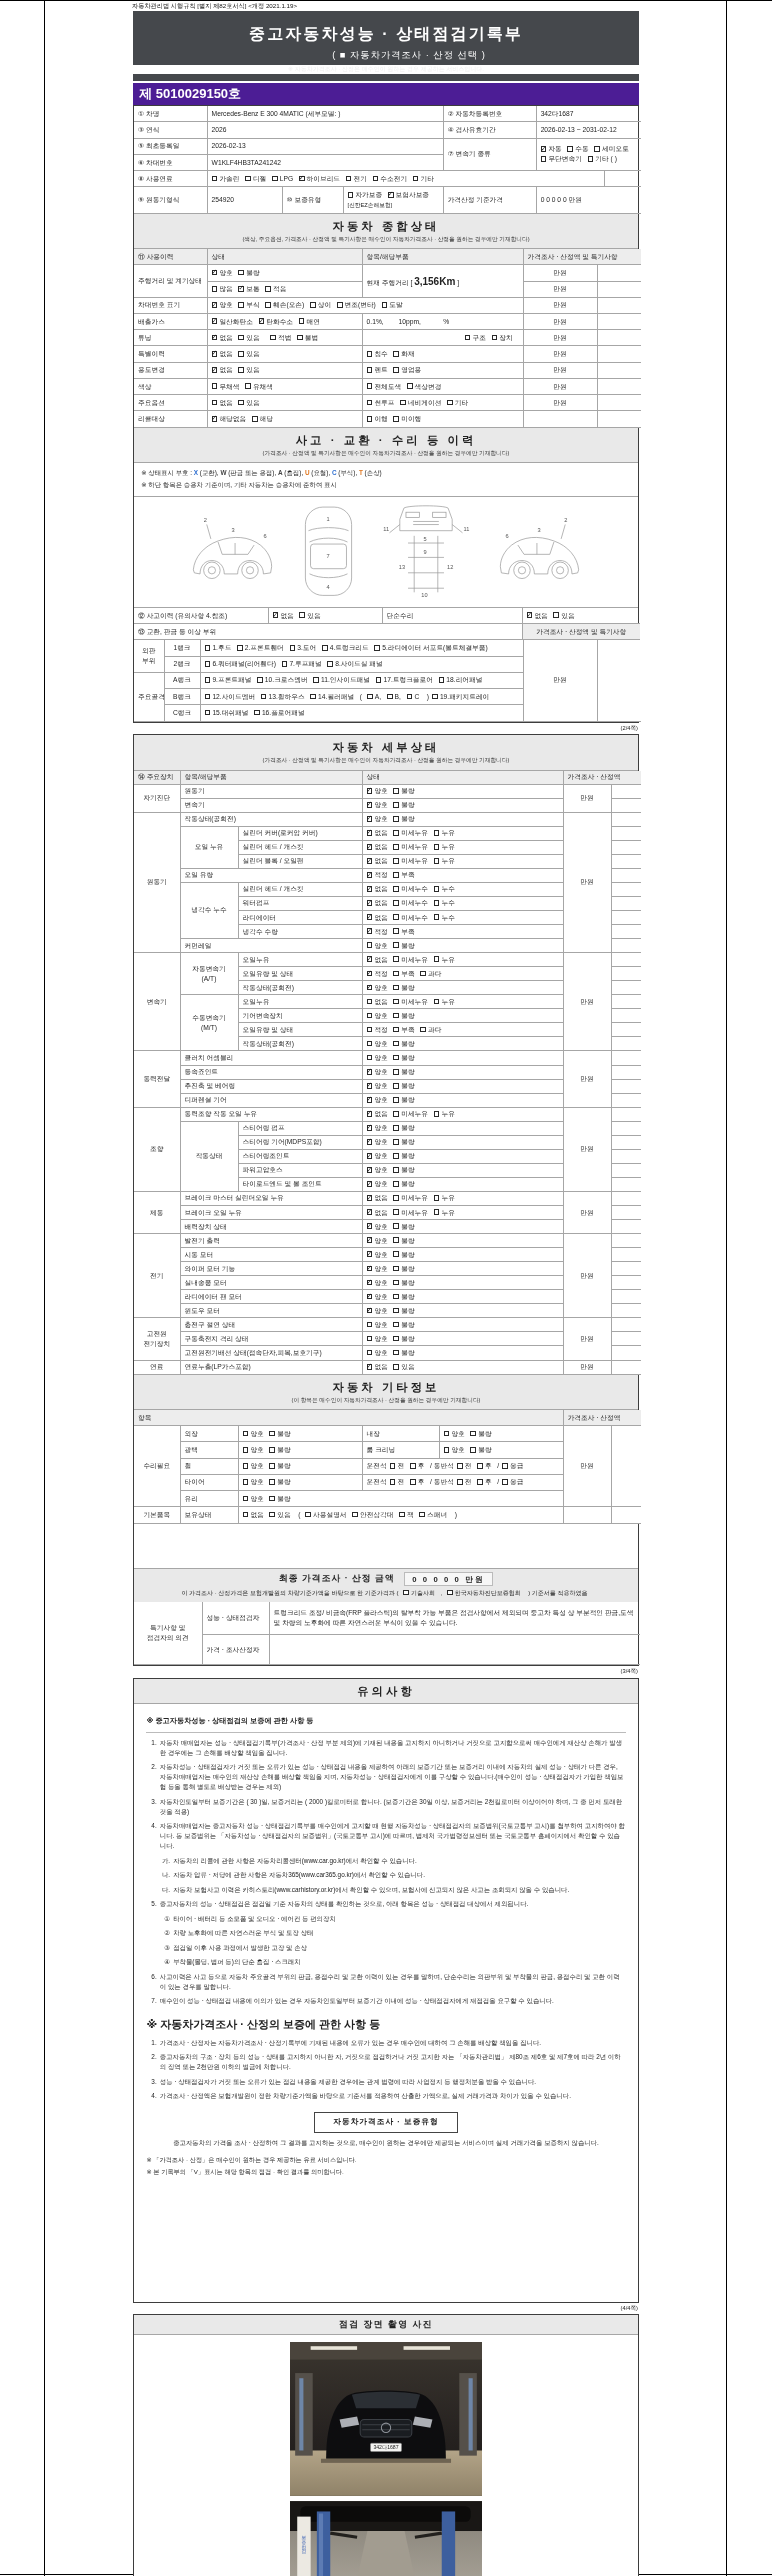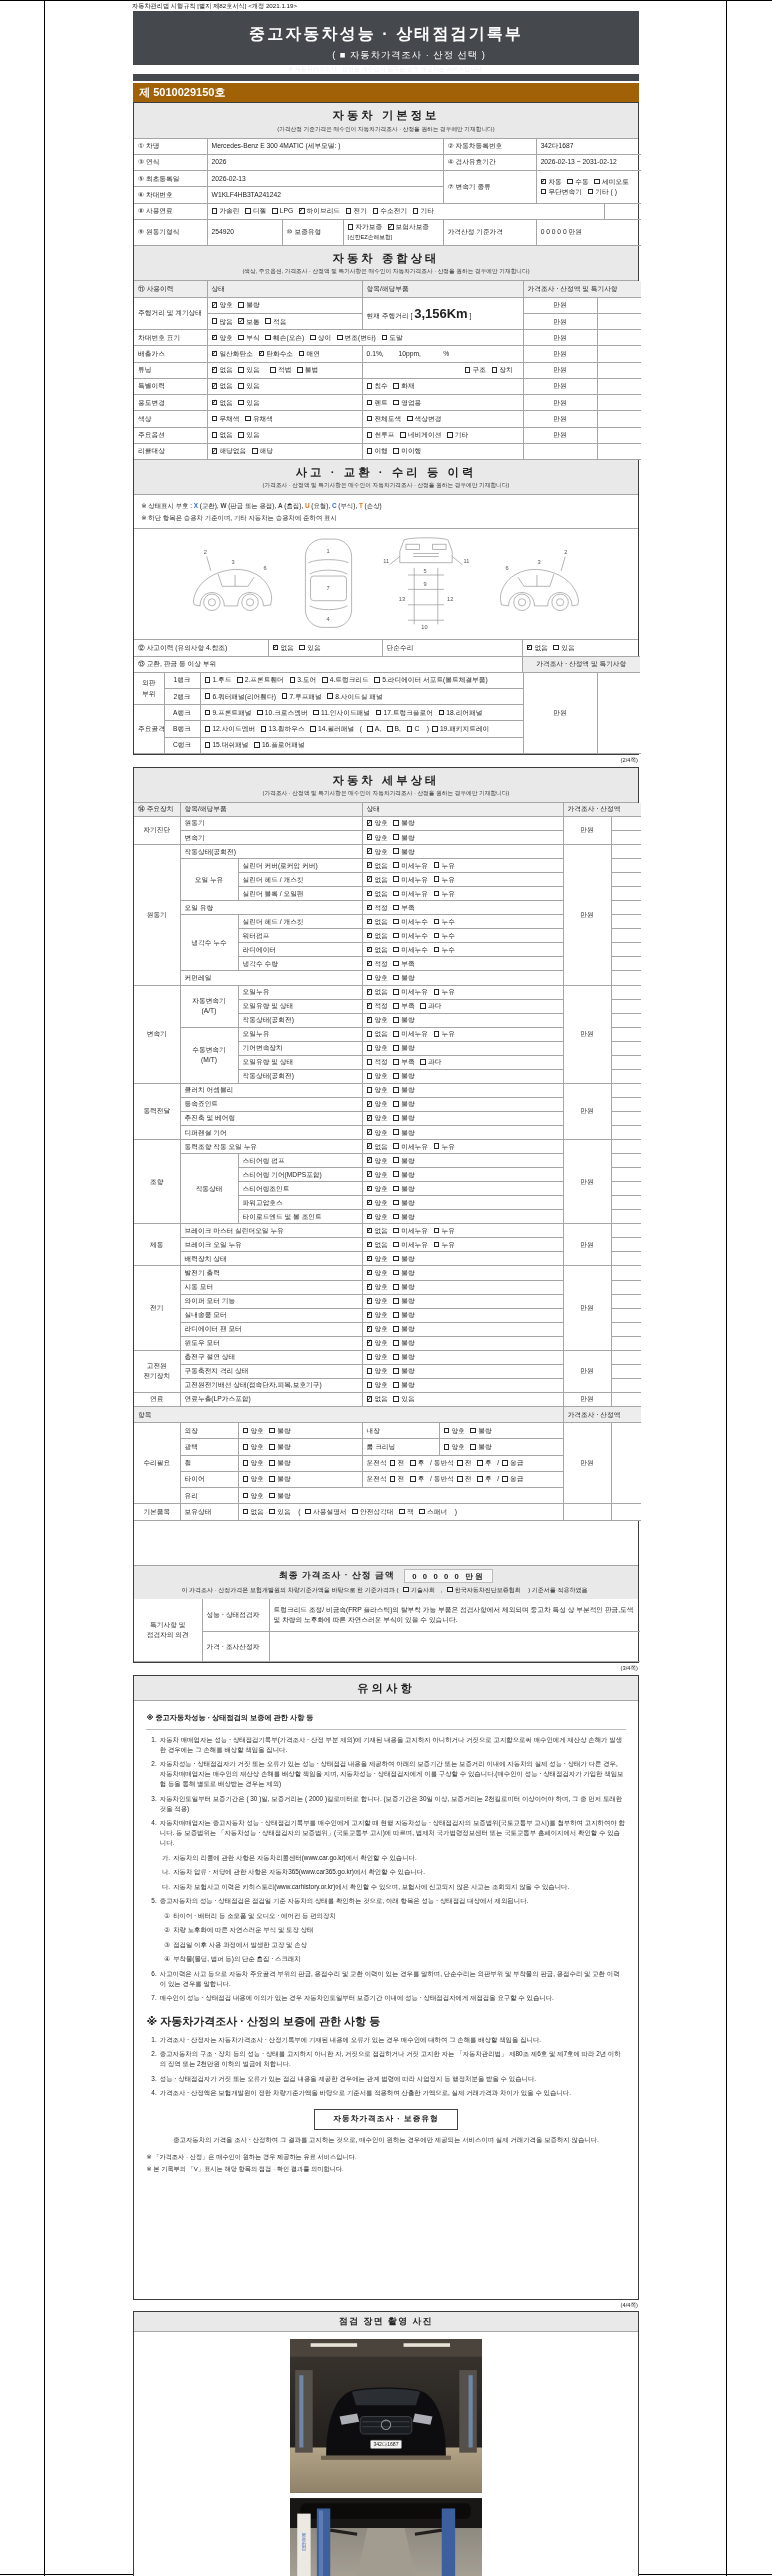--- a/index.html
+++ b/index.html
@@ -8,37 +8,37 @@
   
   .hline{position:absolute;left:0;width:773px;height:1px;background:#000;}
   .vline{position:absolute;top:0;height:2576px;width:1px;background:#000;}
   .formref{position:absolute;left:132px;top:1.5px;font-size:6.2px;color:#111;}
   .content{position:absolute;left:133px;top:11.3px;width:506px;}
   
   .darkhead{background:#45484c;color:#fff;text-align:center;padding:12.4px 0 7.2px;}
   .darkhead h1{margin:0;font-size:16px;font-weight:bold;letter-spacing:2.1px;}
   .darkhead .sub{font-size:9.3px;margin-top:4.1px;letter-spacing:1px;padding-left:46px;}
   .darkhead .note{font-size:6px;margin-top:3.1px;color:#eee;}
-  .docno{background:#a16207;color:#fff;font-size:11px;font-weight:bold;padding:2.1px 6.2px 2.6px;margin-top:1.5px;}
+  .docno{background:#4c1d95;color:#fff;font-size:13px;font-weight:bold;padding:2.1px 6.2px 2.6px;margin-top:1.5px;}
   
   .block{border:1.5px solid #3d3d3d;background:#fff;}
   .band{background:#e9e9e9;text-align:center;padding:5.2px 0 4.1px;border-bottom:0.5px solid #a6a6a6;}
   .band h2{margin:0;font-size:11.3px;font-weight:bold;letter-spacing:3.1px;}
   .band .sub{font-size:5.7px;color:#333;margin-top:2.1px;letter-spacing:0;}
   table{border-collapse:collapse;width:100%;table-layout:fixed;}
   td{border:0.5px solid #a6a6a6;font-size:6.7px;padding:2.6px 4.1px;vertical-align:middle;line-height:1.5;word-break:keep-all;}
   tr:first-child td{border-top:none;}
   td:first-child{border-left:none;} td:last-child{border-right:none;}
   .hcell{background:#ededed;}
   .gname,.subname,.rank{text-align:center;}
   .price{text-align:center;}
   .note{background:#fff;}
   .pre{white-space:pre;}
   .tiny{font-size:5.7px;}
-  .bignum{font-weight:bold;font-size:13px;}
+  .bignum{font-weight:bold;font-size:10px;}
   
   .cb{display:inline-block;width:5.7px;height:5.7px;border:1px solid #2a2a2a;background:#fff;
       vertical-align:-0.5px;margin-right:2.1px;box-sizing:border-box;position:relative;}
   .cb.ck:after{content:"\2713";position:absolute;left:-1px;top:-3.6px;font-size:6.7px;font-weight:bold;color:#111;}
   .opt{display:inline-block;margin-right:5.7px;white-space:nowrap;}
   .segt{margin-right:3.1px;}
   .marker{text-align:right;font-size:5.7px;color:#222;padding:2.1px 1px 1.5px;}
   
   .legend{font-size:6.4px;padding:4.1px 7.2px;line-height:1.9;border-bottom:0.5px solid #a6a6a6;}
   .lk{font-weight:bold;}
@@ -82,24 +82,20 @@
 
   <div class="darkhead">
     <h1>중고자동차성능 · 상태점검기록부</h1>
     <div class="sub">( ■ 자동차가격조사 · 산정 선택 )</div>
     <div class="note">※ 자동차가격조사 · 산정은 매수인이 원하는 경우 제공하는 서비스입니다.</div>
   </div>
   <div class="docno">제 5010029150호</div>
 
   <div class="block">
 
-    <div class="band">
-      <h2>자동차 기본정보</h2>
-      <div class="sub">(가격산정 기준가격은 매수인이 자동차가격조사 · 산정을 원하는 경우에만 기재합니다)</div>
-    </div>
 
     <table>
       <colgroup>
           <col style="width:73px">
           <col style="width:75px">
           <col style="width:61px">
           <col style="width:100px">
           <col style="width:93px">
           <col style="width:68px">
           <col style="width:37px">
@@ -638,20 +634,24 @@
           <tr>
             <td class="gname" rowspan="1"><span>연료</span></td>
             <td class="iname" colspan="2"><span>연료누출(LP가스포함)</span></td>
             <td class="state"><span class="opt"><span class="cb ck"></span><span>없음</span></span><span class="opt"><span class="cb"></span><span>있음</span></span></td>
             <td class="price" rowspan="1"><span>만원</span></td>
             <td class="note"></td>
           </tr>
         </tbody>
     </table>
 
+    <div class="band">
+      <h2>자동차 기타정보</h2>
+      <div class="sub">(이 항목은 매수인이 자동차가격조사 · 산정을 원하는 경우에만 기재합니다)</div>
+    </div>
 
     <table>
       <colgroup>
           <col style="width:46px">
           <col style="width:58px">
           <col style="width:124px">
           <col style="width:77px">
           <col style="width:124px">
           <col style="width:48px">
           <col style="width:30px">

